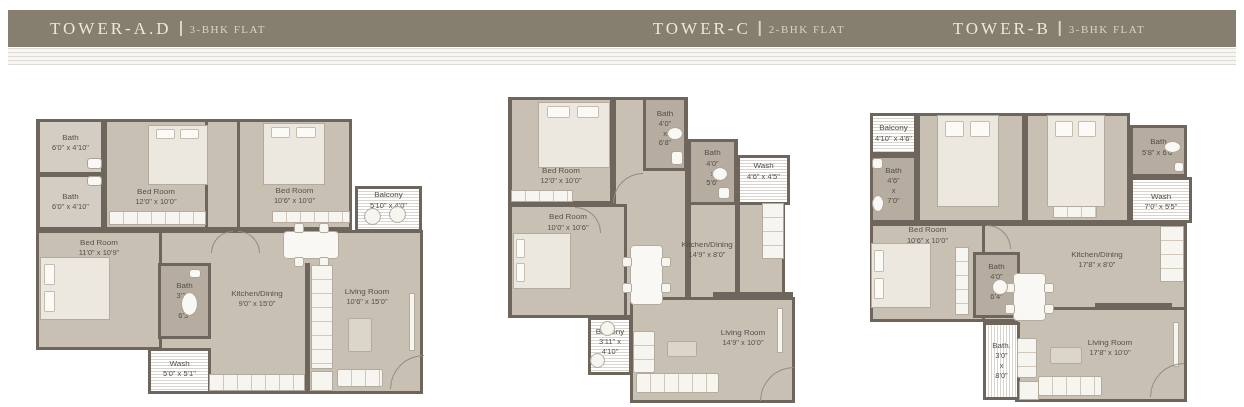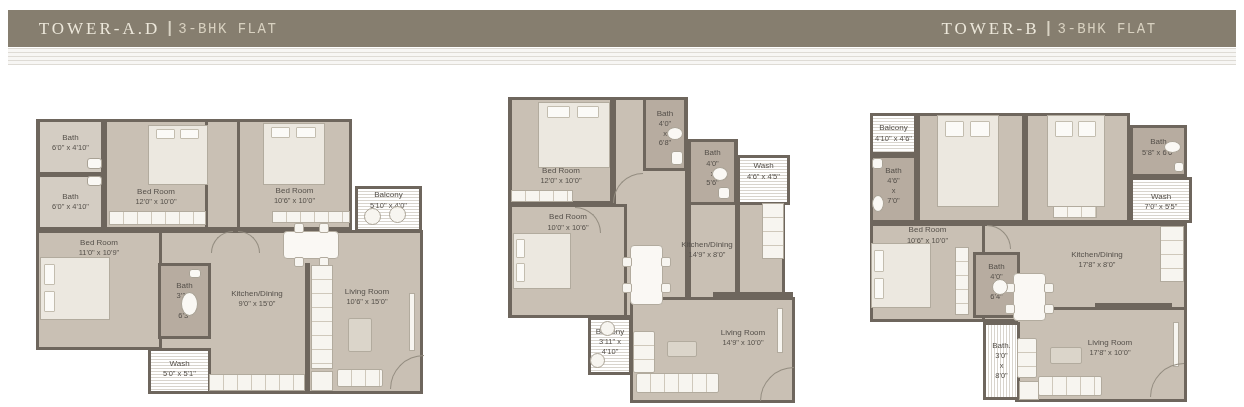--- a/index.html
+++ b/index.html
@@ -9,21 +9,21 @@
     font-family:"Liberation Sans", sans-serif;
   }
   
   .bar{position:absolute;left:8px;right:8px;top:10px;height:37px;background:var(--bar);}
   .stripes{position:absolute;left:8px;right:8px;top:48px;height:17px;
     background:repeating-linear-gradient(to bottom,#DEDBD5 0 1px,#F7F6F4 1px 4px);}
   .tower-title{position:absolute;top:50%;transform:translate(-50%,-50%);
     display:flex;align-items:center;gap:8px;white-space:nowrap;}
   .tname{font-family:"Liberation Serif", serif;font-size:17px;letter-spacing:3px;color:var(--bartext);margin-left:16px;}
   .tsep{width:2px;height:15px;background:#D9D3C4;}
-  .ttype{font-family:Liberation Mono, monospace;font-size:14px;letter-spacing:1.5px;color:#D8D1C0;}
+  .ttype{font-family:Liberation Serif, serif;font-size:11px;letter-spacing:1.5px;color:#D8D1C0;}
   
   .plan{position:absolute;}
   .plan > div{position:absolute;box-sizing:border-box;}
   .base{background:var(--floor);border:3px solid var(--wall);}
   .room{border:3px solid var(--wall);}
   .t-room{background:var(--floor);}
   .t-bath{background:var(--bath);}
   .t-hatch{background:repeating-linear-gradient(to bottom,#ffffff 0 2px,var(--hatchline) 2px 3px);}
   .t-hatch-v{background:repeating-linear-gradient(to right,#ffffff 0 2px,var(--hatchline) 2px 3px);}
   .t-label{background:none;border:none;}
@@ -52,20 +52,25 @@
 </style>
 </head>
 <body>
 
 <div class="bar">
   <div class="tower-title" style="left:142px">
     <span class="tname">TOWER-A.D</span>
     <span class="tsep"></span>
     <span class="ttype">3-BHK FLAT</span>
   </div>
+  <div class="tower-title" style="left:733px">
+    <span class="tname">TOWER-C</span>
+    <span class="tsep"></span>
+    <span class="ttype">2-BHK FLAT</span>
+  </div>
   <div class="tower-title" style="left:1033px">
     <span class="tname">TOWER-B</span>
     <span class="tsep"></span>
     <span class="ttype">3-BHK FLAT</span>
   </div>
 </div>
 <div class="stripes"></div>
 
 <div class="plan" style="left: 35px; top: 112px; width: 395px; height: 286px;">
     <div class="base" style="left: 1px; top: 7px; width: 316px; height: 111px;"></div>

